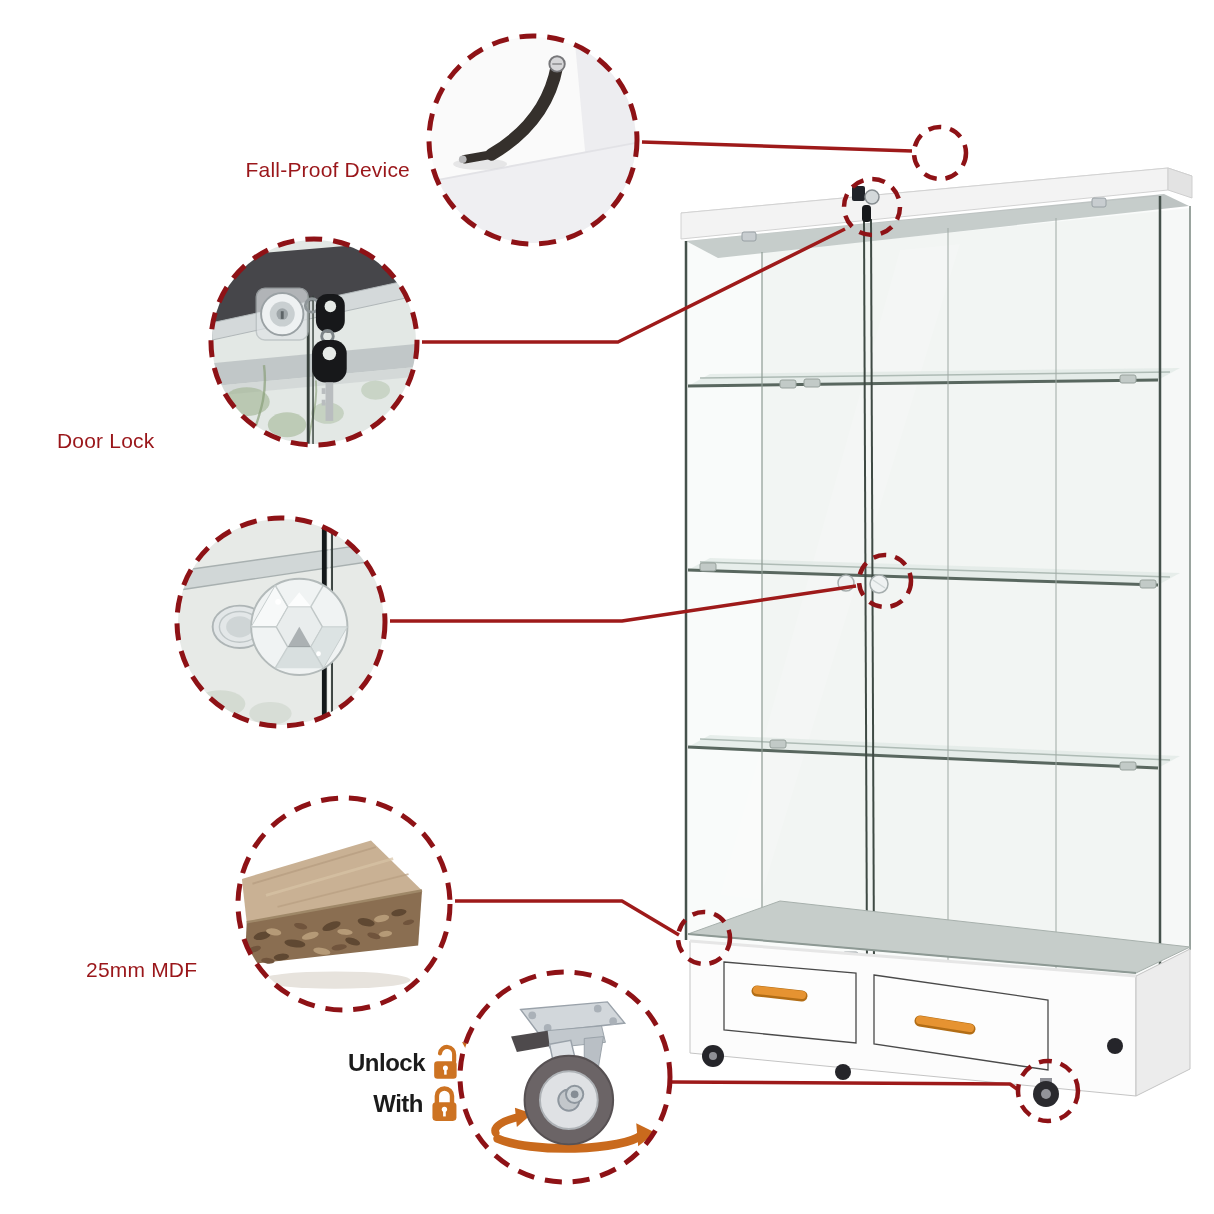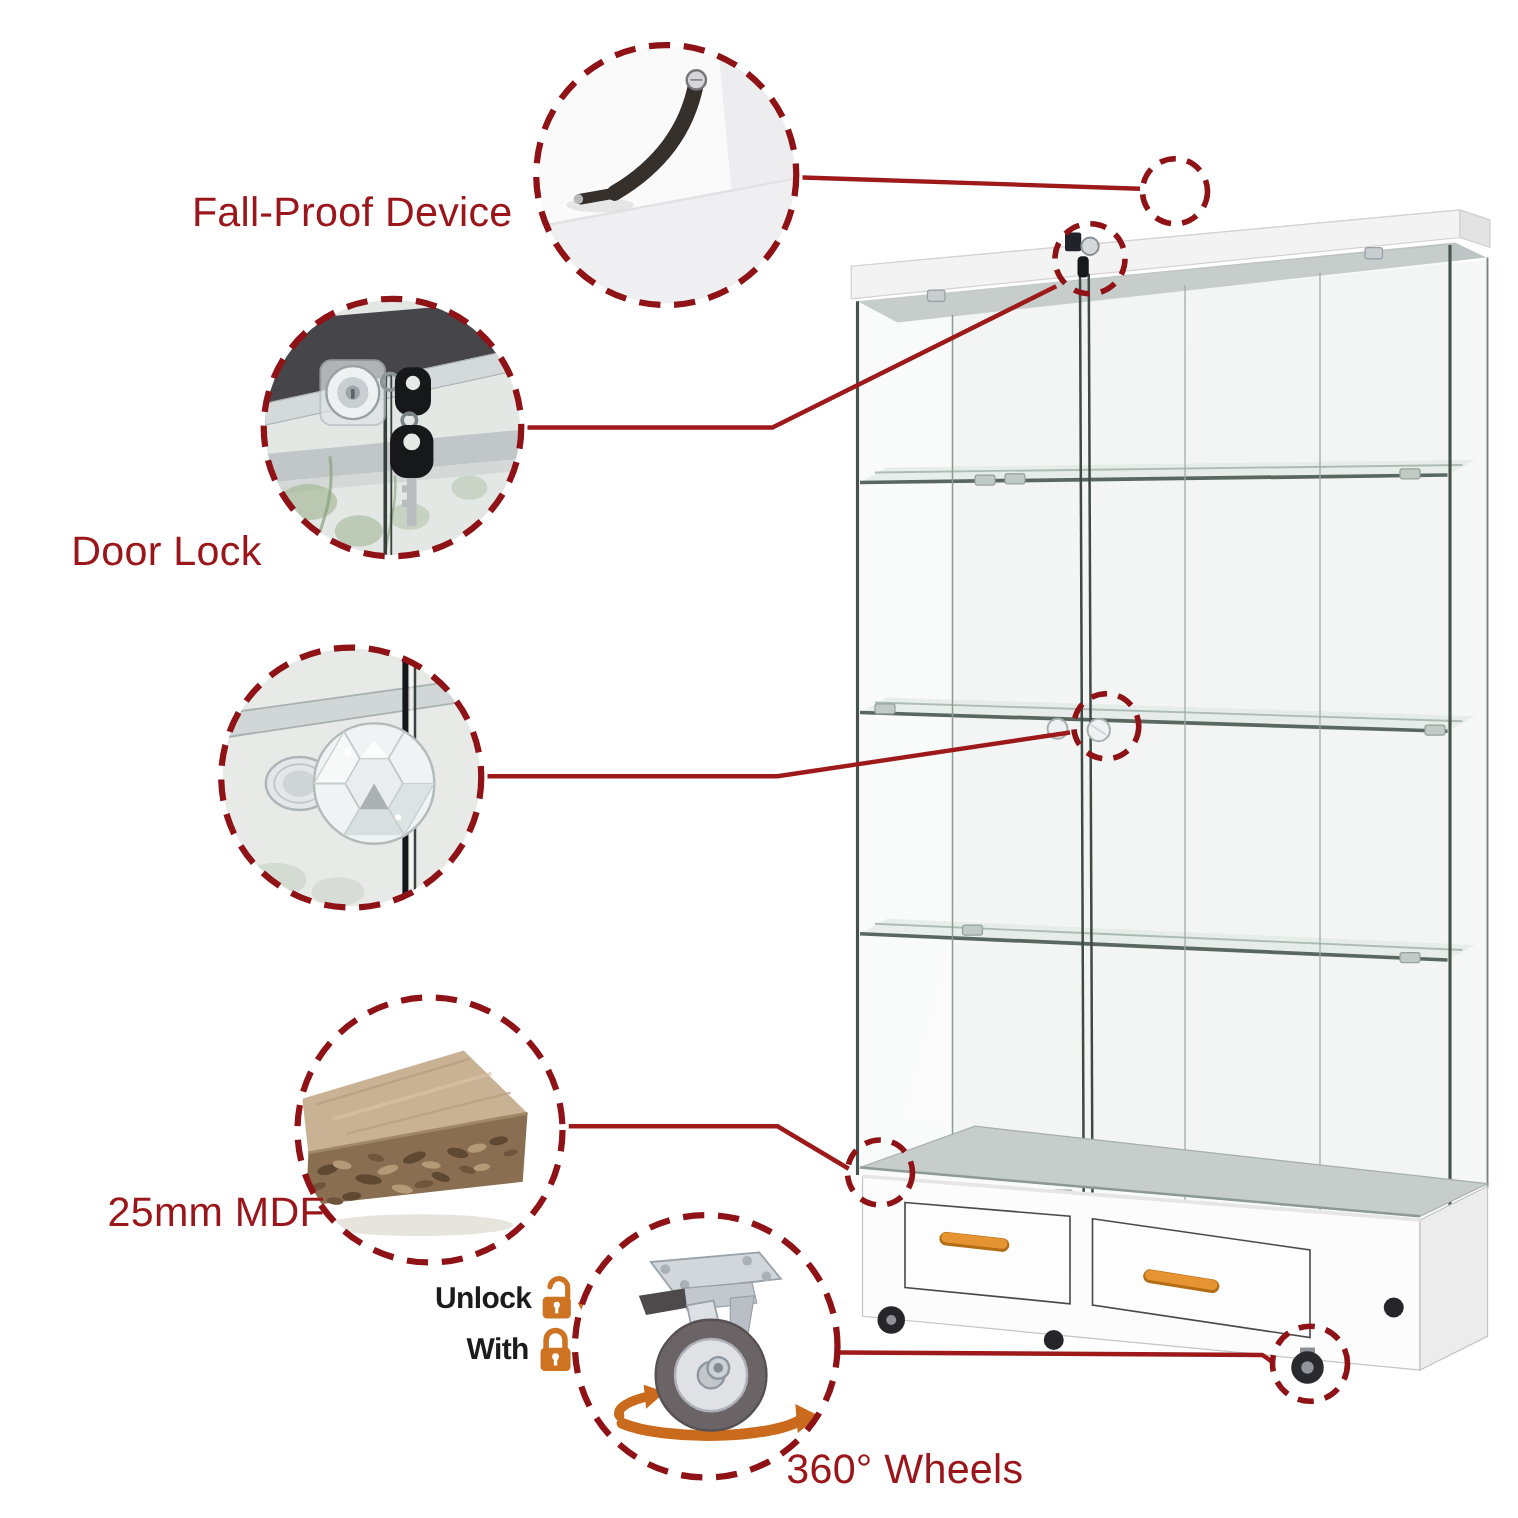--- a/index.html
+++ b/index.html
@@ -7,26 +7,26 @@
     position:relative;width:1214px;height:1214px;background:#ffffff;overflow:hidden;
     font-family:"Liberation Sans",sans-serif;
   }
   #scene{position:absolute;left:0;top:0;z-index:1;}
   .fcircle{position:absolute;z-index:2;}
   .fcontent{position:absolute;inset:4px;border-radius:50%;overflow:hidden;}
   .fcontent svg{display:block;width:100%;height:100%;}
   .ring{position:absolute;inset:0;pointer-events:none;}
   .ring circle{fill:none;stroke:#8e1216;stroke-width:5;stroke-dasharray:17 11;}
   .callout-label{
-    position:absolute;z-index:3;color:#9a161a;font-size:33px;line-height:36px;
+    position:absolute;z-index:3;color:#9a161a;font-size:21px;line-height:36px;
     white-space:nowrap;letter-spacing:.2px;
   }
   .lockrow{
     position:absolute;z-index:3;display:flex;align-items:center;justify-content:flex-end;
-    gap:5px;width:112px;
+    gap:5px;width:112px;margin-top:24px;
   }
   .locktext{font-size:24px;font-weight:bold;color:#1b1b1b;letter-spacing:-.5px;}
   .padlock{display:block;}
 </style>
 </head>
 <body>
 
 <div id="canvas">
 
   <svg id="scene" width="1214" height="1214" viewBox="0 0 1214 1214">
@@ -314,21 +314,20 @@
       </svg>
     </div>
     <svg class="ring" viewBox="0 0 216 216">
       <circle cx="108" cy="108" r="105"></circle>
     </svg>
   </div>
 
   <div class="callout-label" style="right:804px;top:152px">Fall-Proof Device</div>
   <div class="callout-label" style="left:57px;top:423px">Door Lock</div>
   <div class="callout-label" style="left:86px;top:952px">25mm MDF</div>
-  <div class="callout-label" style="left:629px;top:1157px">360° Wheels</div>
 
   <div class="lockrow" style="left:348px;top:1019px">
     <span class="locktext">Unlock</span>
     <svg class="padlock" width="32" height="40" viewBox="0 0 36 44">
       <path d="M29,20 v-8 a8.5,8.5 0 0 0 -17,-1.5" stroke="#cd7322" stroke-width="5" fill="none" stroke-linecap="round"></path>
       <rect x="5" y="20" width="27" height="21" rx="4" fill="#cd7322"></rect>
       <circle cx="18.5" cy="28" r="3" fill="#ffffff"></circle>
       <rect x="17" y="28" width="3" height="8" fill="#ffffff"></rect>
     </svg>
   </div>

